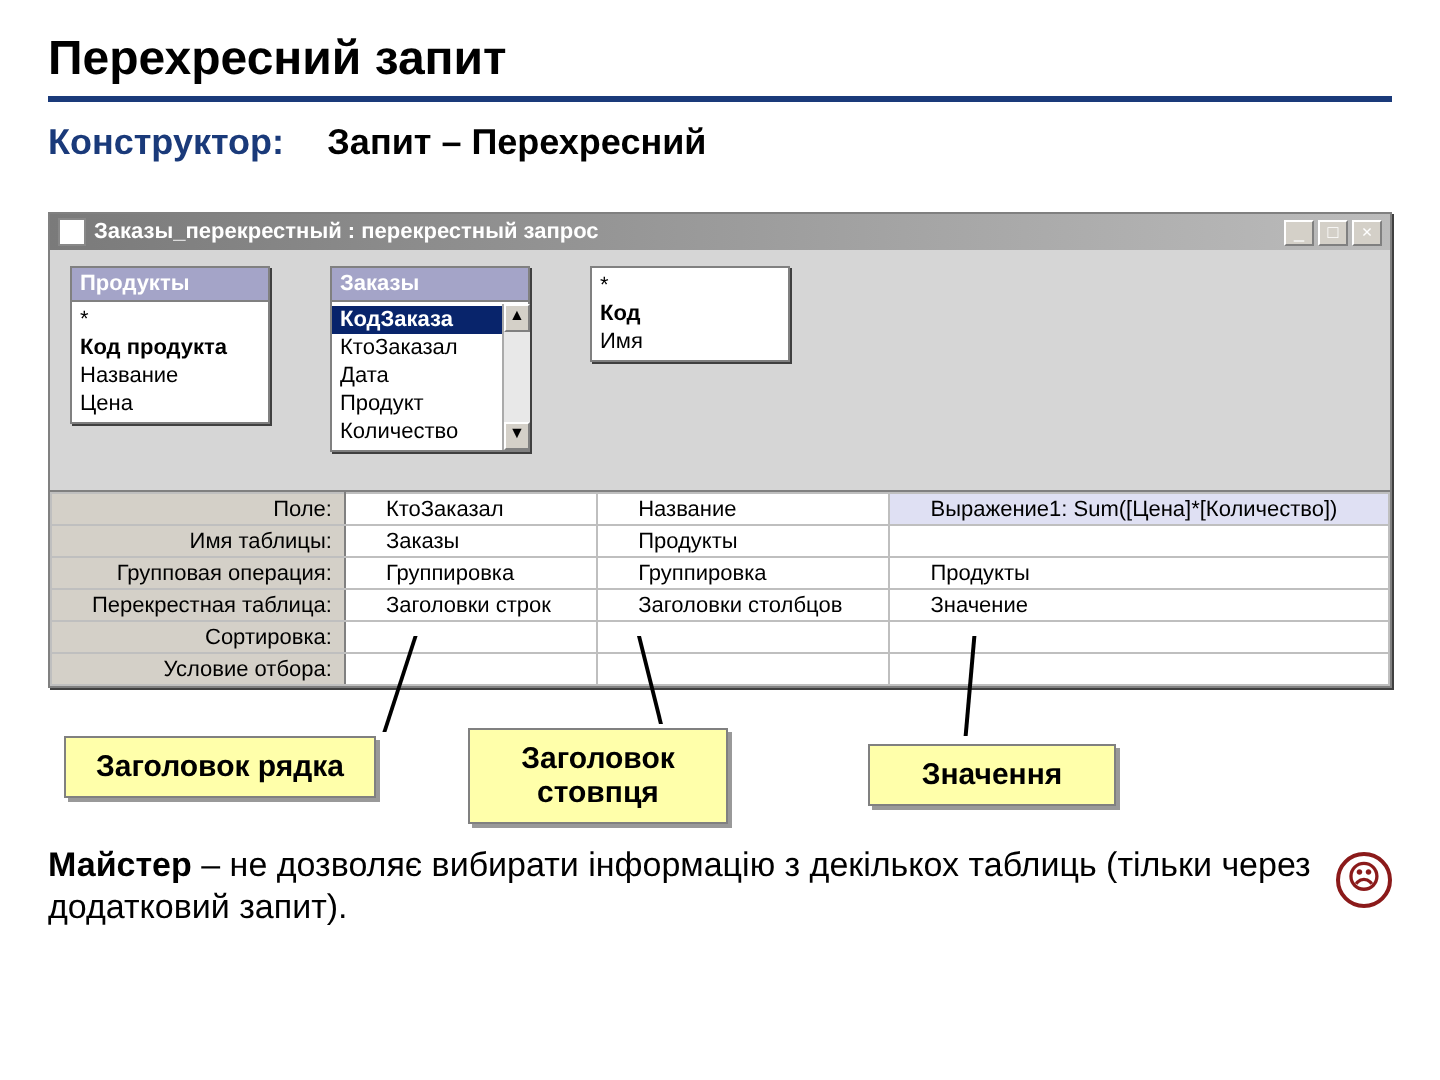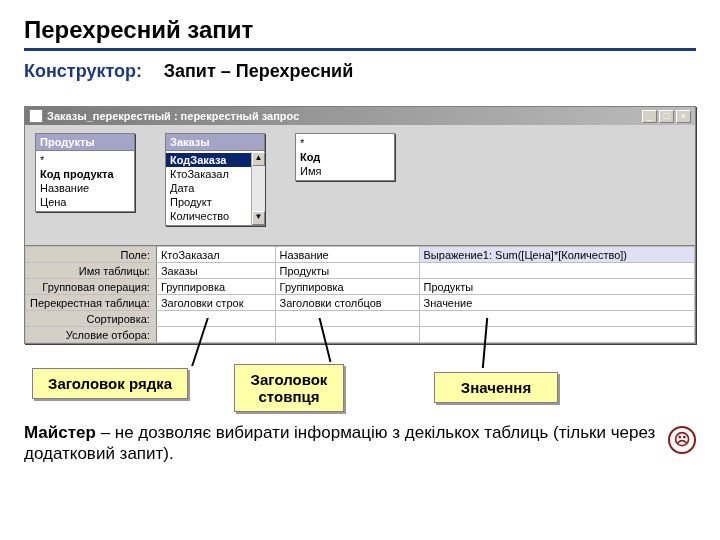--- a/index.html
+++ b/index.html
@@ -18,27 +18,27 @@
   .table-box { background: #fff; border: 1px solid #808080; box-shadow: 1px 1px 0 #404040; width: 100px; font-size: 11px; }
   .table-box .thead { background: #a4a4c8; color: #fff; padding: 2px 4px; font-weight: bold; border-bottom: 1px solid #808080; }
   .table-box .tbody { padding: 2px 0; max-height: 86px; overflow: hidden; }
   .table-box .trow { padding: 1px 4px; white-space: nowrap; }
   .table-box .trow.bold { font-weight: bold; }
   .table-box .trow.hi { background: #08246b; color: #fff; font-weight: bold; }
   .scrollbar-v { position: absolute; right: -1px; top: 18px; bottom: 0; width: 14px; background: #e8e8e8; border-left: 1px solid #aaa; display: flex; flex-direction: column; }
   .sbtn { height: 14px; background: #d4d0c8; border: 1px solid #808080; border-top-color: #fff; border-left-color: #fff; font-size: 8px; text-align: center; line-height: 10px; }
   .grid-wrap { background: #d4d0c8; border-top: 1px solid #808080; }
   .qgrid { border-collapse: collapse; width: 100%; font-size: 11px; }
-  .qgrid td { border: 1px solid #bfbfbf; padding: 1px 4px; background: #fff; height: 16px; white-space: nowrap; overflow: hidden; }
+  .qgrid td { border: 1px solid #bfbfbf; padding: 1px 20px; background: #fff; height: 16px; white-space: nowrap; overflow: hidden; }
   .qgrid td.rowhead { background: #d4d0c8; text-align: right; padding-right: 6px; width: 128px; border: 1px solid #bfbfbf; border-right: 1px solid #808080; }
   .qgrid td.sel { background: #dfe0f3; }
   .callouts { position: relative; height: 70px; margin-top: 2px; }
   .callout { position: absolute; background: #ffffaa; border: 1px solid #808080; box-shadow: 2px 2px 0 #999; padding: 6px 10px; font-size: 15px; font-weight: bold; text-align: center; }
   .callout.c1 { left: 8px; top: 22px; width: 156px; text-align: center; }
-  .callout.c2 { left: 210px; top: 18px; width: 110px; }
+  .callout.c2 { left: 210px; top: 18px; width: 130px; }
   .callout.c3 { left: 410px; top: 26px; width: 124px; }
   .tail { position: absolute; background: #000; width: 2px; }
   .tail.t1 { left: 175px; top: -28px; height: 48px; transform: skewX(-18deg); }
   .tail.t2 { left: 300px; top: -28px; height: 44px; transform: skewX(14deg); }
   .tail.t3 { left: 460px; top: -28px; height: 50px; transform: skewX(-5deg); }
   .bottom-text { font-size: 17px; margin-top: 6px; line-height: 1.25; }
   .bottom-text .lead { font-weight: bold; }
   .sad-face { float: right; width: 28px; height: 28px; border: 2px solid #8b1a1a; border-radius: 50%; color: #8b1a1a; display: flex; align-items: center; justify-content: center; font-size: 16px; font-weight: bold; margin-left: 8px; margin-top: 4px; }
   .rel-wrap { position: relative; }
 </style>

